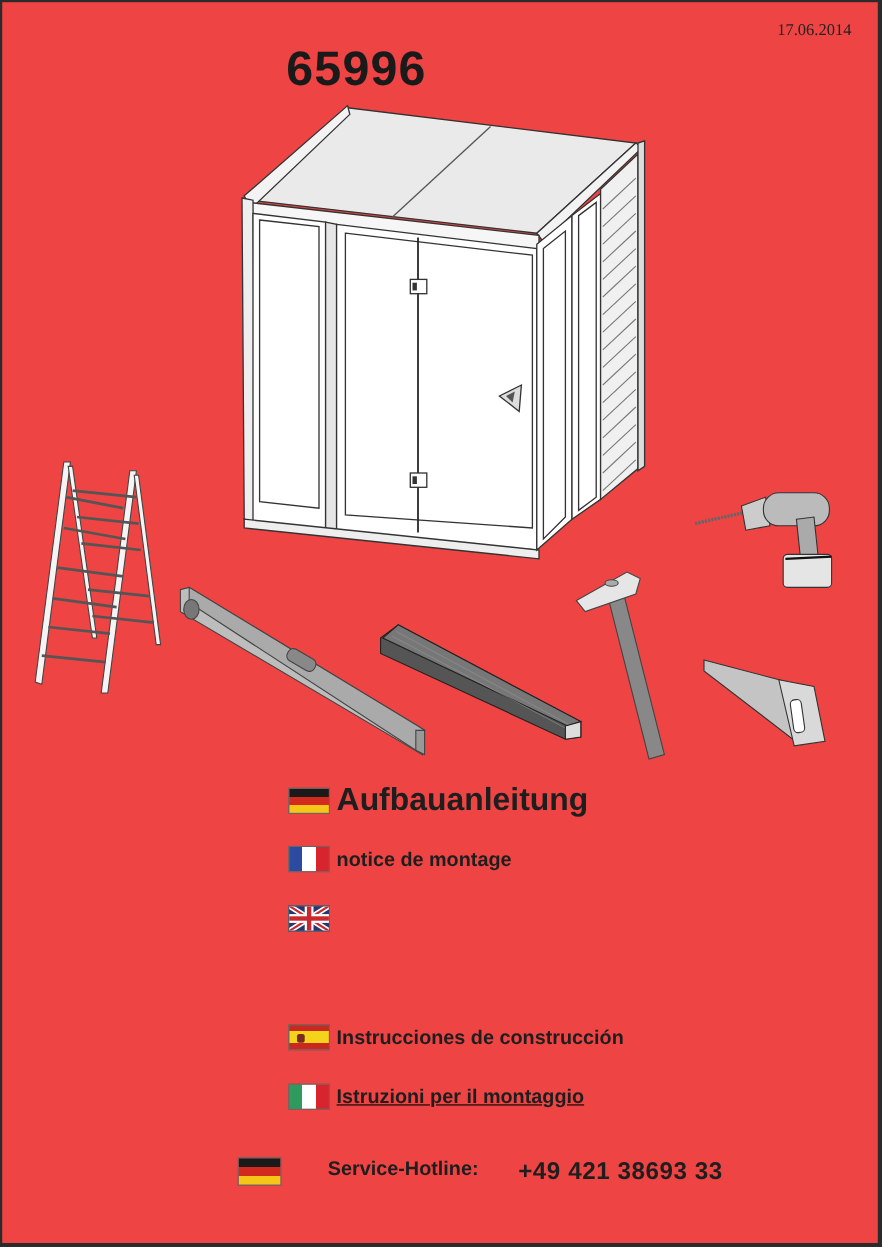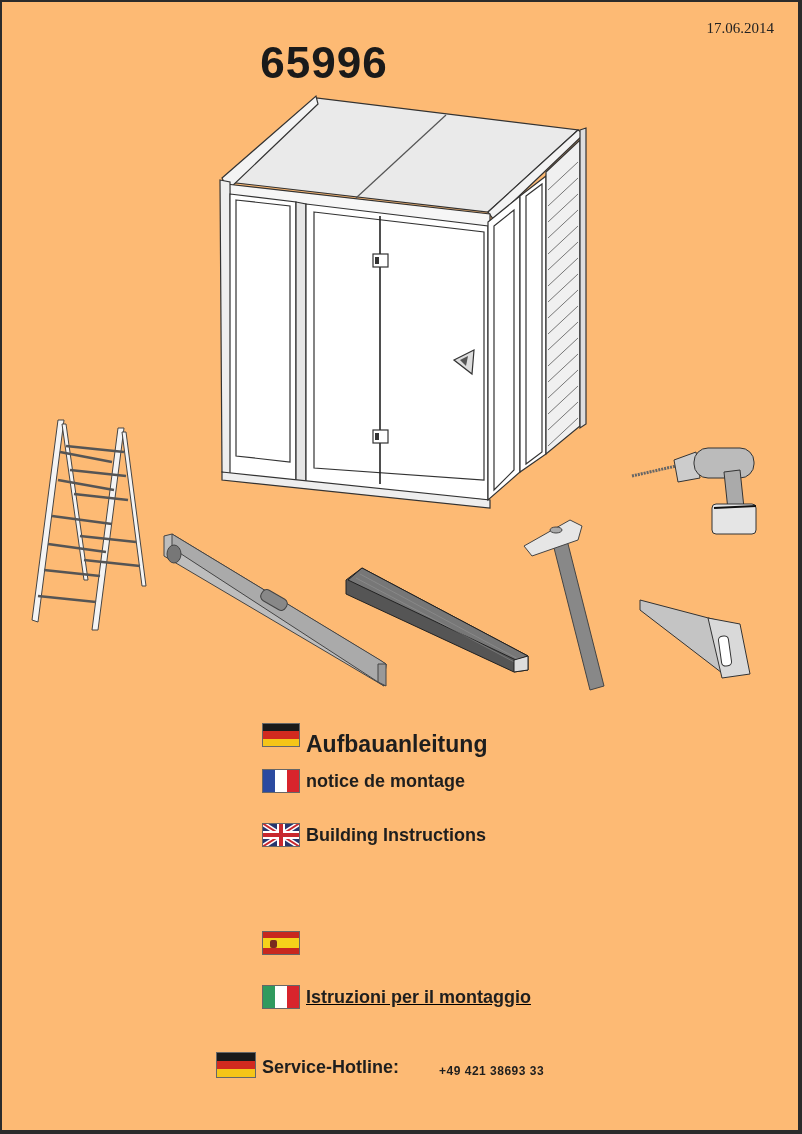--- a/index.html
+++ b/index.html
@@ -1,28 +1,28 @@
 <!DOCTYPE html>
 <html><head>
 <meta charset="utf-8">
 <style>
   html, body { margin:0; padding:0; }
   body { width:802px; height:1134px; background:#2b2b2b; position:relative; overflow:hidden; font-family:"Liberation Sans", sans-serif; }
-  .page { position:absolute; left:2px; top:2px; width:796px; height:1128px; background:#fdba74; }
+  .page { position:absolute; left:2px; top:2px; width:796px; height:1128px; background:#ef4444; }
   .date { position:absolute; right:24px; top:18px; font-family:"Liberation Serif", serif; font-size:15px; color:#222; }
   .model { position:absolute; left:0; width:644px; top:36px; text-align:center; font-family:"Liberation Sans", sans-serif; font-weight:bold; font-size:44px; color:#1a1a1a; letter-spacing:1px; }
   svg.ill { position:absolute; left:0; top:0; }
   .lang { position:absolute; left:260px; display:flex; align-items:center; }
   .flag { width:38px; height:24px; margin-right:6px; box-sizing:border-box; border:1px solid #666; position:relative; overflow:hidden; }
   .lang-label { font-weight:bold; font-size:18px; color:#1e1e1e; }
-  .lang-label.big { font-size:23px;margin-top:20px; }
-  .hotline { position:absolute; left:214px; top:1050px; display:flex; align-items:flex-end; }
+  .lang-label.big { font-size:29px; }
+  .hotline { position:absolute; left:214px; top:1050px; display:flex; align-items:flex-start;gap:36px; }
   .hotline .flag { width:40px; height:26px; margin-right:6px; }
   .hotline-label { font-weight:bold; font-size:18px; color:#1e1e1e; }
-  .hotline-number { font-weight:bold; font-size:12px; color:#1e1e1e; letter-spacing:0.5px;margin-left:40px; }
+  .hotline-number { font-weight:bold; font-size:22px; color:#1e1e1e; letter-spacing:0.5px; }
   .de { background:linear-gradient(#1a1a1a 0 33.3%, #d22a1f 33.3% 66.6%, #f5c518 66.6% 100%); }
   .fr { background:linear-gradient(90deg, #2b4aa0 0 33.3%, #fff 33.3% 66.6%, #d8242c 66.6% 100%); }
   .nl { background:linear-gradient(#c8382b 0 33.3%, #fff 33.3% 66.6%, #3b4680 66.6% 100%); }
   .es { background:linear-gradient(#c8281e 0 25%, #f5d31a 25% 75%, #c8281e 75% 100%); }
   .it { background:linear-gradient(90deg, #2f9a5e 0 33.3%, #fff 33.3% 66.6%, #d8242c 66.6% 100%); }
   .uk { background:#27366e; }
 </style>
 </head>
 <body>
 
@@ -161,28 +161,28 @@
         <line x1="0" y1="0" x2="38" y2="24" stroke="#fff" stroke-width="5"></line>
         <line x1="38" y1="0" x2="0" y2="24" stroke="#fff" stroke-width="5"></line>
         <line x1="0" y1="0" x2="38" y2="24" stroke="#c8282e" stroke-width="2"></line>
         <line x1="38" y1="0" x2="0" y2="24" stroke="#c8282e" stroke-width="2"></line>
         <rect x="15" y="0" width="8" height="24" fill="#fff"></rect>
         <rect x="0" y="8" width="38" height="8" fill="#fff"></rect>
         <rect x="17" y="0" width="4" height="24" fill="#c8282e"></rect>
         <rect x="0" y="10" width="38" height="4" fill="#c8282e"></rect>
       </svg>
     </div>
-    <span class="lang-label">Building Instructions</span>
   </div>
 
 
   <div class="lang" style="top:929px;">
     <div class="flag es">
       <div style="position:absolute;left:7px;top:8px;width:7px;height:8px;background:#7a2a1e;border-radius:2px;"></div>
     </div>
+    <span class="lang-label">Instrucciones de construcción</span>
   </div>
 
   <div class="lang" style="top:983px;text-decoration:underline;">
     <div class="flag it"></div>
     <span class="lang-label">Istruzioni per il montaggio</span>
   </div>
 
   <div class="hotline">
     <div class="flag de"></div>
     <span class="hotline-label">Service-Hotline:</span>

